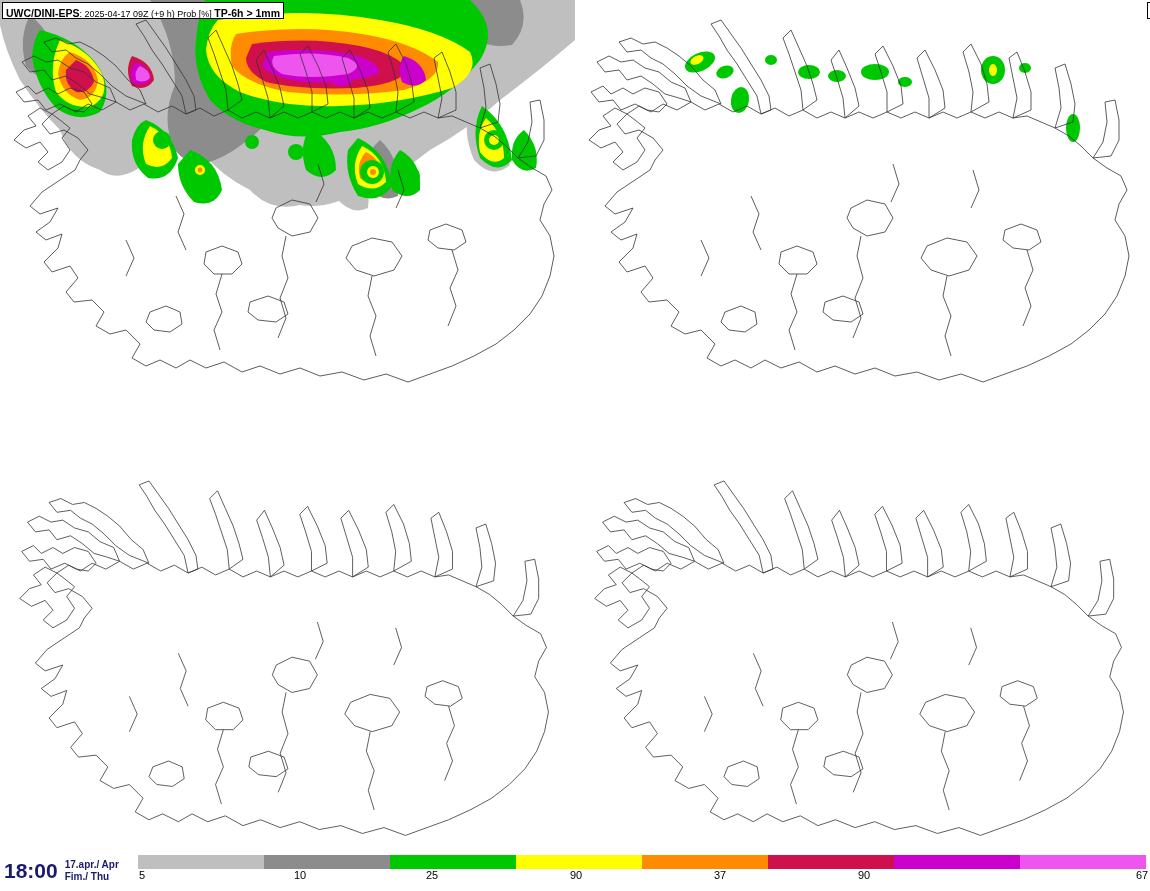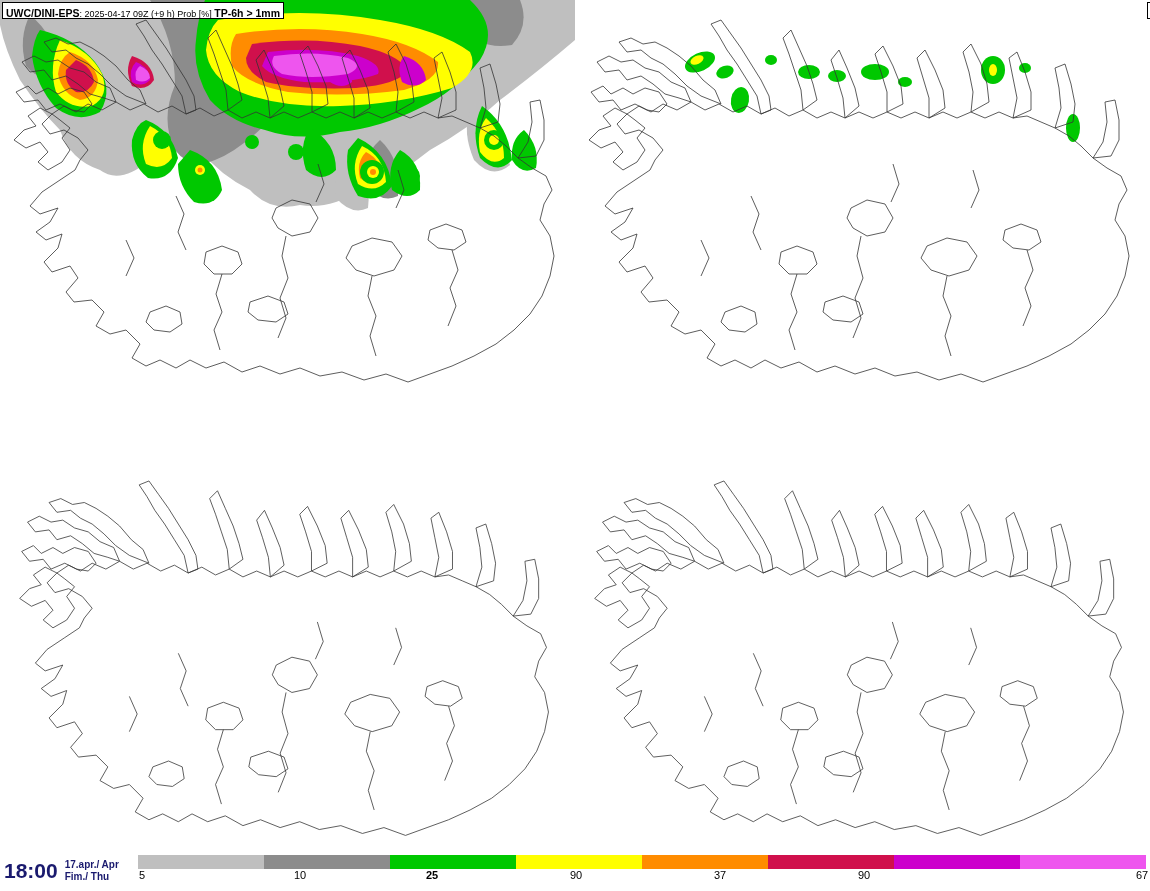--- a/index.html
+++ b/index.html
@@ -374,21 +374,21 @@
       <div style="background:#00c800"></div>
       <div style="background:#ffff00"></div>
       <div style="background:#ff8c00"></div>
       <div style="background:#d0104c"></div>
       <div style="background:#cc00cc"></div>
       <div style="background:#ee55ee"></div>
     </div>
     <div class="ticks">
       <span style="left:4px;">5</span>
       <span style="left:162px;">10</span>
-      <span style="left:294px;font-weight:bold;">25</span>
+      <span style="left:294px;">25</span>
       <span style="left:438px;">90</span>
       <span style="left:582px;">37</span>
       <span style="left:726px;">90</span>
       <span style="left:870px;margin-top:28px;">95</span>
       <span style="left:1004px;">67</span>
     </div>
   </div>
 
 </div>
 

